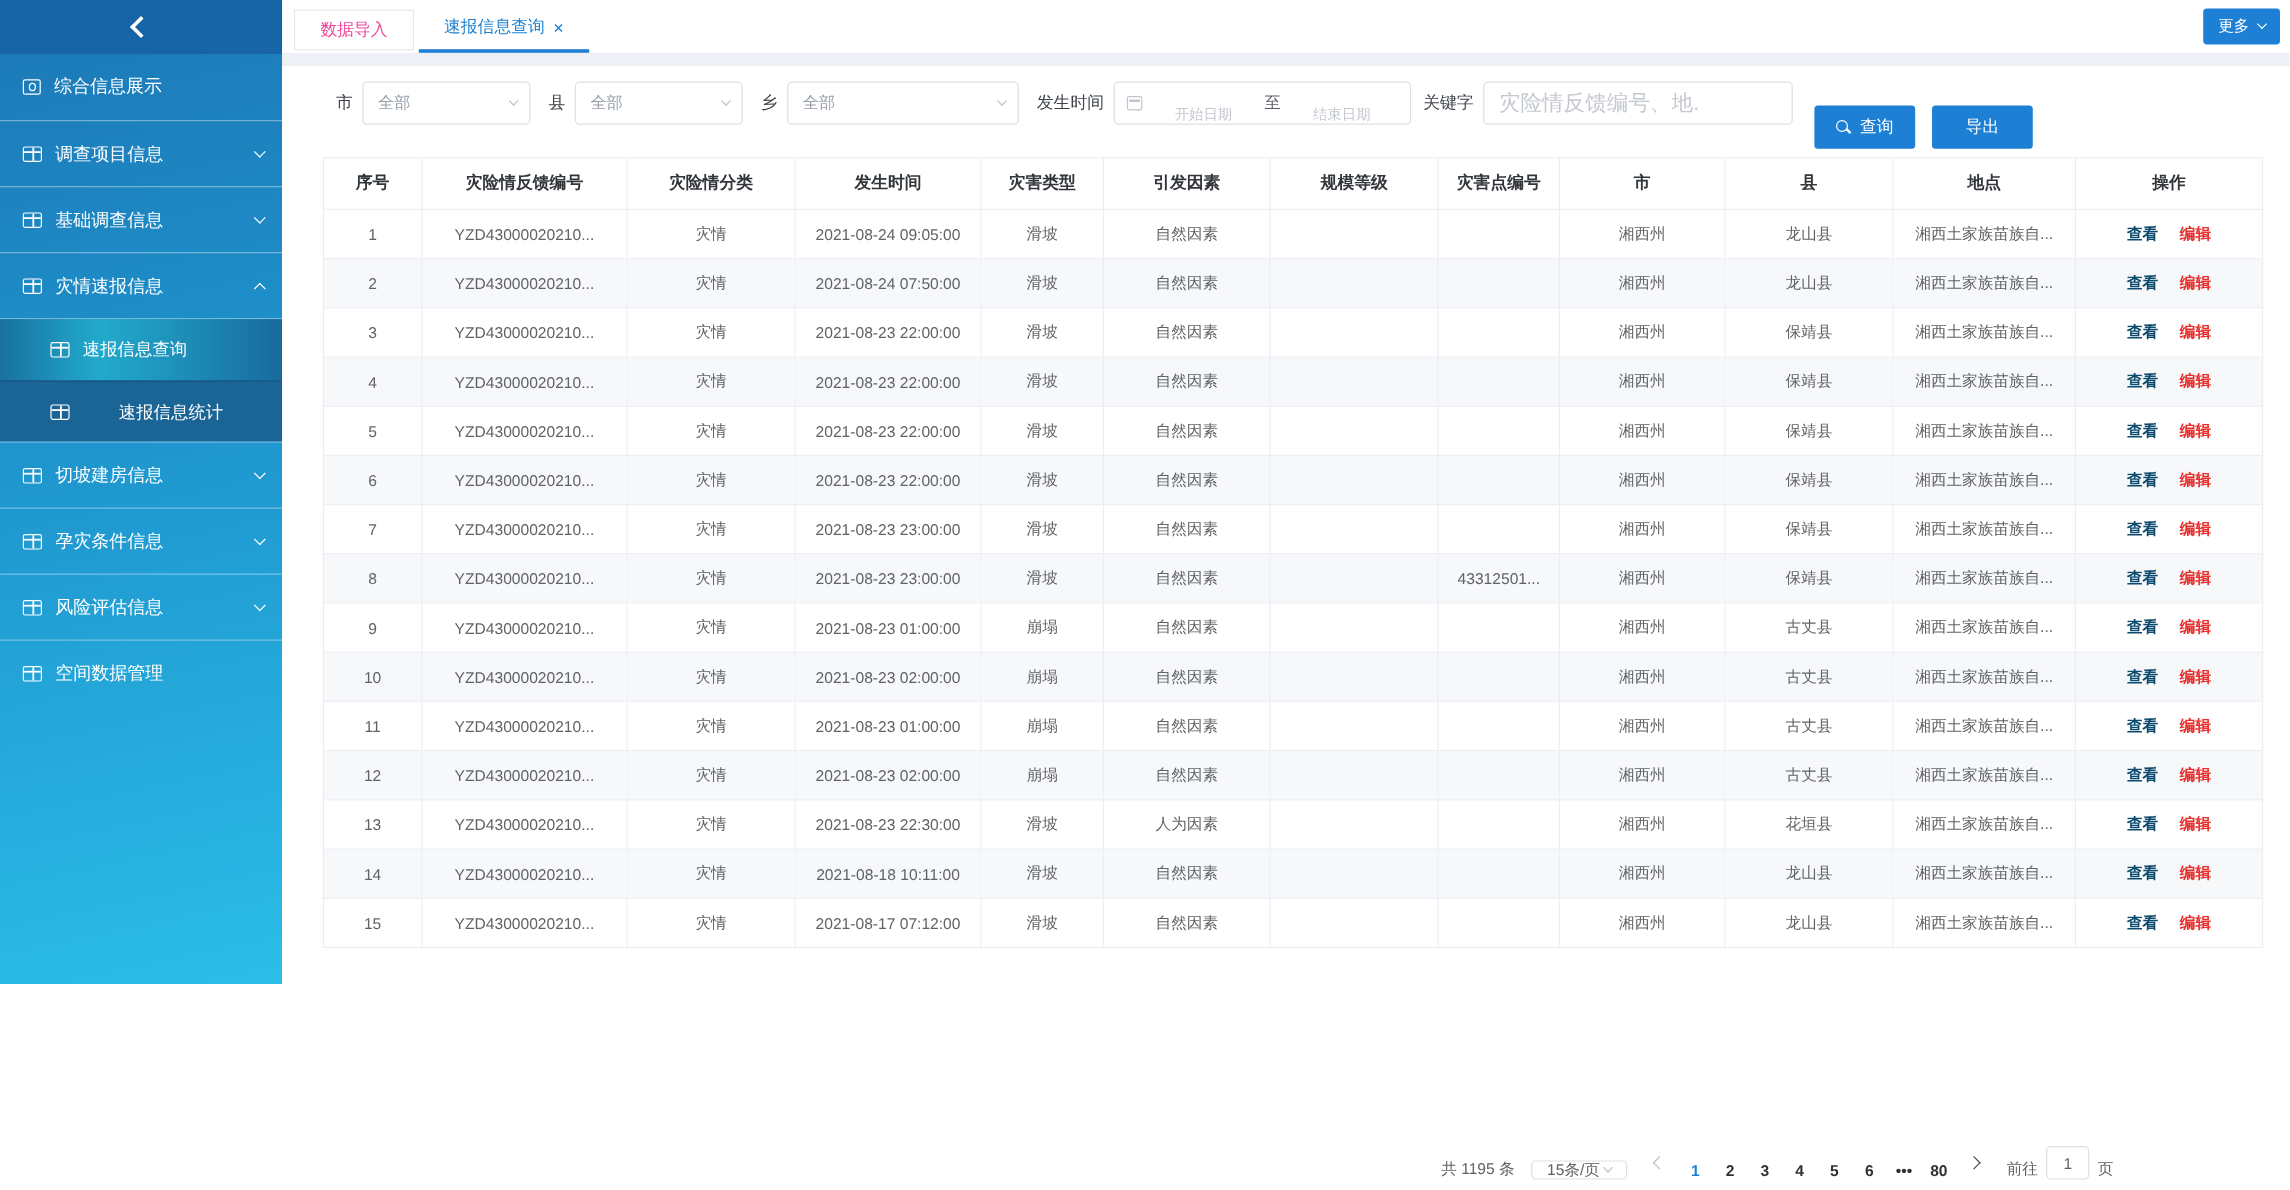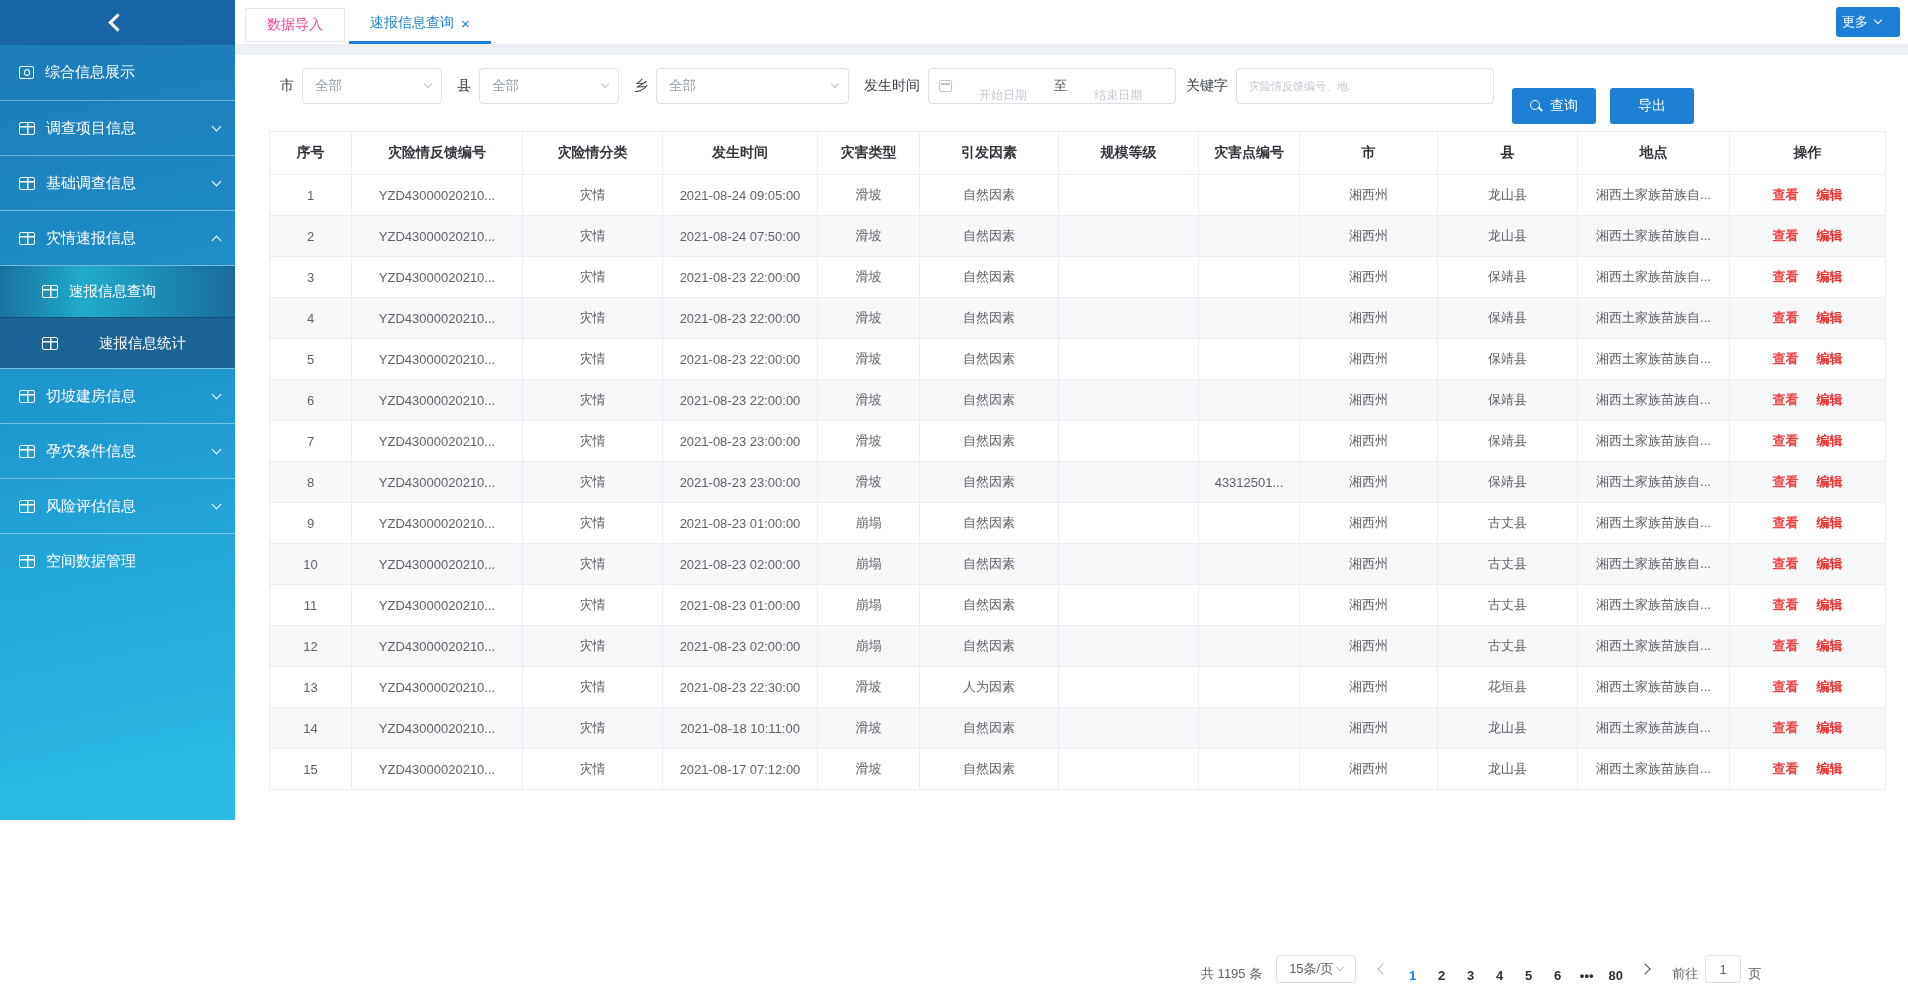--- a/index.html
+++ b/index.html
@@ -34,61 +34,61 @@
 
   
   .main{flex:1;display:flex;flex-direction:column;min-width:0;}
   .tabbar{height:45px;background:#fff;position:relative;display:flex;align-items:flex-end;padding-left:10px;
     border-bottom:1px solid #eef1f4;}
   .tab{display:flex;align-items:center;gap:7px;padding:0 21px;font-size:14px;cursor:pointer;}
   .tab.inactive{height:34px;margin-bottom:2px;border:1px solid #e8e8e8;background:#fff;color:#ec4899;}
   .tab.active{height:39px;margin-left:4px;border-bottom:3px solid #1d80d4;color:#1d80d4;}
   .tab-close{font-size:15px;line-height:1;color:#1d80d4;}
   .more-btn{position:absolute;right:8px;top:7px;height:30px;min-width:64px;background:#1d80d4;color:#fff;
-    border:none;border-radius:3px;display:flex;align-items:center;justify-content:flex-start;gap:7px;
+    border:none;border-radius:3px;display:flex;align-items:center;justify-content:center;gap:7px;
     font-size:13px;cursor:pointer;font-family:inherit;}
   .more-btn .caret{width:6px;height:6px;}
   .gray-strip{height:10px;background:#edf0f4;}
   .panel{flex:1;background:#fff;position:relative;}
 
   
   .filterbar{display:flex;align-items:center;height:38px;margin:12px 0 0 45px;font-size:14px;color:#3d4249;}
   .fselect{height:36px;border:1px solid #dcdfe6;border-radius:4px;background:#fff;display:flex;align-items:center;
     justify-content:space-between;padding:0 10px 0 12px;margin:0 15px 0 8px;color:#98a0aa;cursor:pointer;font-size:13.5px;}
   .w140{width:140px;} .w193{width:193px;}
   .fdate{width:248px;height:36px;border:1px solid #dcdfe6;border-radius:4px;display:flex;align-items:center;
     gap:4px;padding:0 10px;margin:0 10px 0 8px;cursor:pointer;}
   .ph{color:#c4c8cf;font-size:12px;flex:1;text-align:center;margin-top:19px;}
   .fsep{color:#5a5e66;font-size:13.5px;}
   .ic-cal{flex:none;width:13px;height:12px;border:1.5px solid #c0c4cc;border-radius:2px;position:relative;}
   .ic-cal::after{content:'';position:absolute;left:1px;right:1px;top:2px;height:1.5px;background:#c0c4cc;}
   .finput{width:258px;height:36px;border:1px solid #dcdfe6;border-radius:4px;padding:0 12px;margin:0 18px 0 8px;
-    font-size:11px;color:#4d7c0f;outline:none;font-family:inherit;}
+    font-size:18px;color:#4d7c0f;outline:none;font-family:inherit;}
   .finput::placeholder{color:#c4c8cf;}
   .btn{height:36px;border:none;border-radius:3px;background:#1d80d4;color:#fff;font-size:14px;
     display:flex;align-items:center;justify-content:center;gap:7px;cursor:pointer;font-family:inherit;margin-top:40px;}
   .btn.search{width:84px;}
   .btn.export{width:84px;margin-left:14px;}
   .ic-search{position:relative;width:13px;height:13px;}
   .ic-search::before{content:'';position:absolute;left:0;top:0;width:8px;height:8px;border:1.6px solid #fff;border-radius:50%;}
   .ic-search::after{content:'';position:absolute;left:8px;top:8px;width:4.5px;height:1.8px;background:#fff;transform:rotate(45deg);}
 
   
   table.grid{margin:26px 0 0 34px;width:1616px;border-collapse:collapse;table-layout:fixed;}
   .grid th{height:43px;font-size:14px;font-weight:bold;color:#32363b;border:1px solid #ebeef5;background:#fff;}
   .grid td{height:41px;font-size:13px;color:#606266;border:1px solid #ebeef5;text-align:center;
     overflow:hidden;white-space:nowrap;padding:0 4px;}
   .grid tbody tr:nth-child(even){background:#f7f8fa;}
   .lnk{cursor:pointer;font-weight:600;font-size:13px;}
-  .lnk.view{color:#ef4444;margin-right:18px;}
+  .lnk.view{color:#0c4a6e;margin-right:18px;}
   .lnk.edit{color:#e8312f;}
 
   
   .pager{position:absolute;left:966px;top:900px;display:flex;align-items:flex-end;font-size:13px;color:#606266;}
-  .psize{width:80px;height:28px;border:1px solid #dcdfe6;border-radius:4px;display:flex;align-items:center;
+  .psize{width:80px;height:16px;border:1px solid #dcdfe6;border-radius:4px;display:flex;align-items:center;
     justify-content:center;gap:4px;margin:0 16px 0 14px;cursor:pointer;color:#606266;}
   .arrow{display:flex;align-items:center;justify-content:center;width:22px;height:28px;cursor:pointer;}
   .pt-left{width:8px;height:8px;border-right:1.8px solid #b8bfc9;border-bottom:1.8px solid #b8bfc9;transform:rotate(135deg);}
   .pt-right{width:8px;height:8px;border-right:1.8px solid #454a52;border-bottom:1.8px solid #454a52;transform:rotate(-45deg);}
   .pages{display:flex;align-items:center;margin:0 4px;}
   .pnum{min-width:27px;text-align:center;font-weight:600;color:#303133;font-size:13px;margin:0 1px;cursor:pointer;}
   .pnum.active{color:#1d80d4;}
   .goto-label{margin-left:16px;}
   .goto-input{width:36px;height:28px;border:1px solid #dcdfe6;border-radius:4px;text-align:center;
     font-size:13px;color:#606266;margin:0 7px;outline:none;font-family:inherit;}

